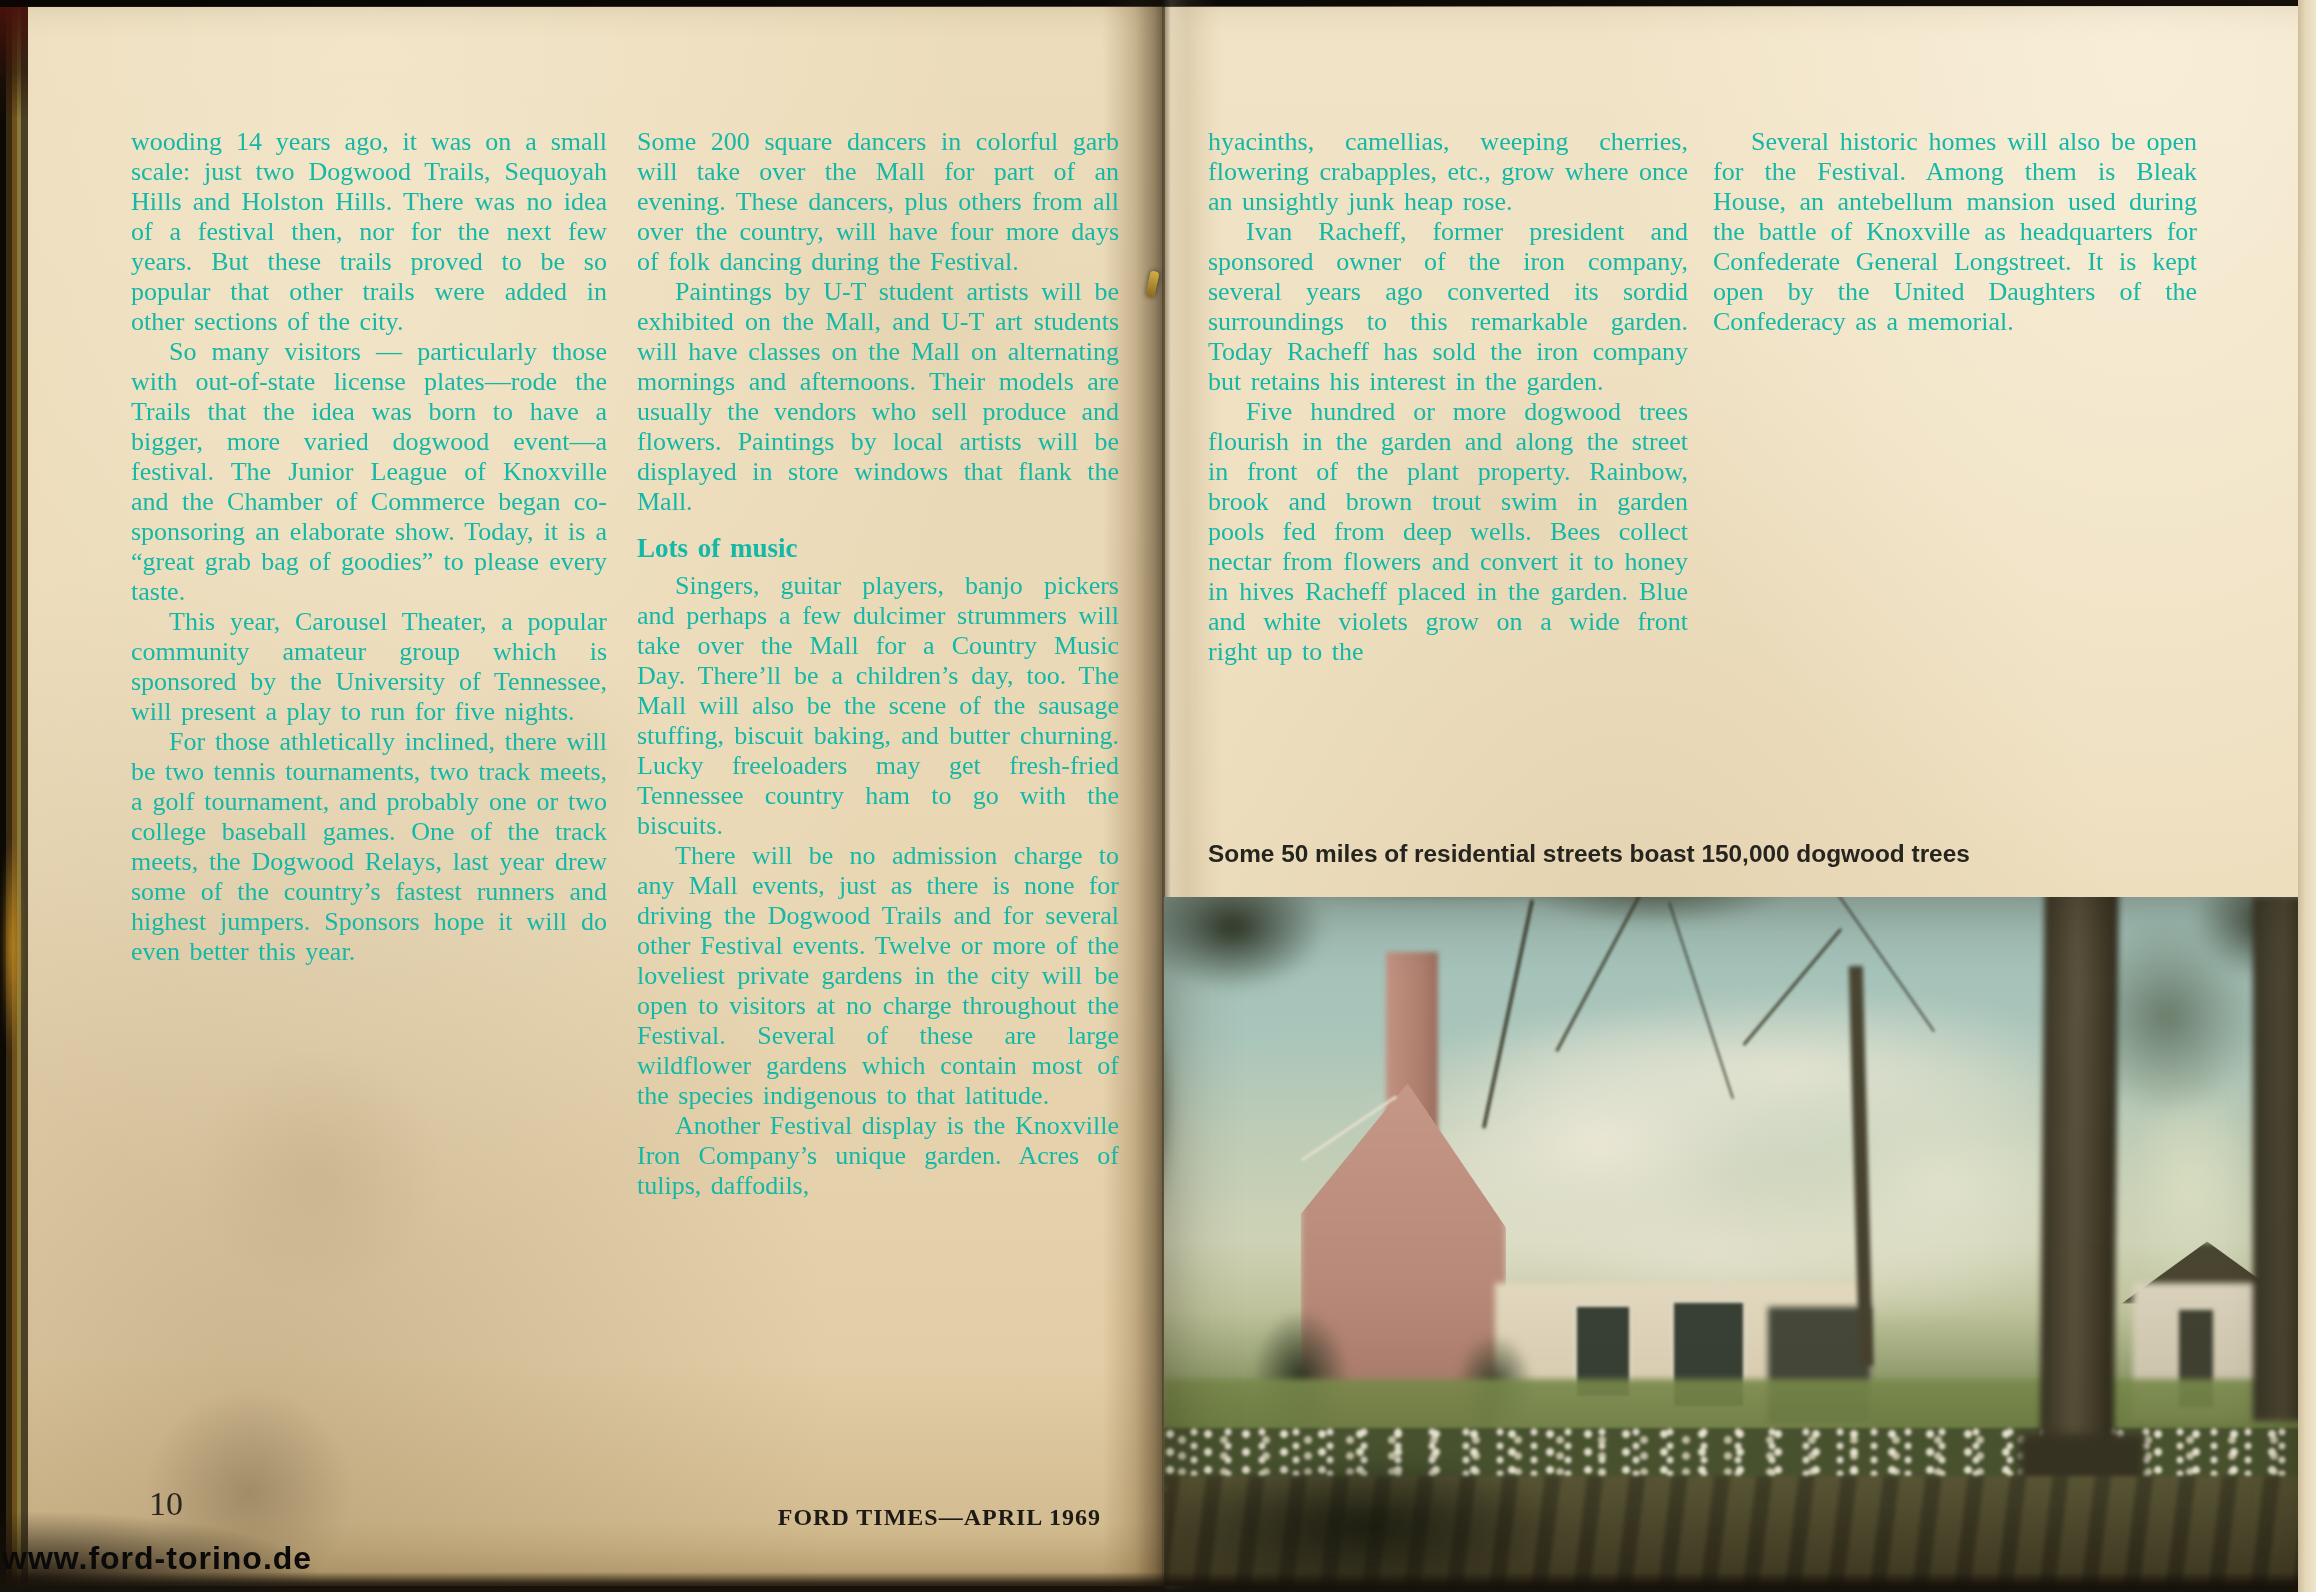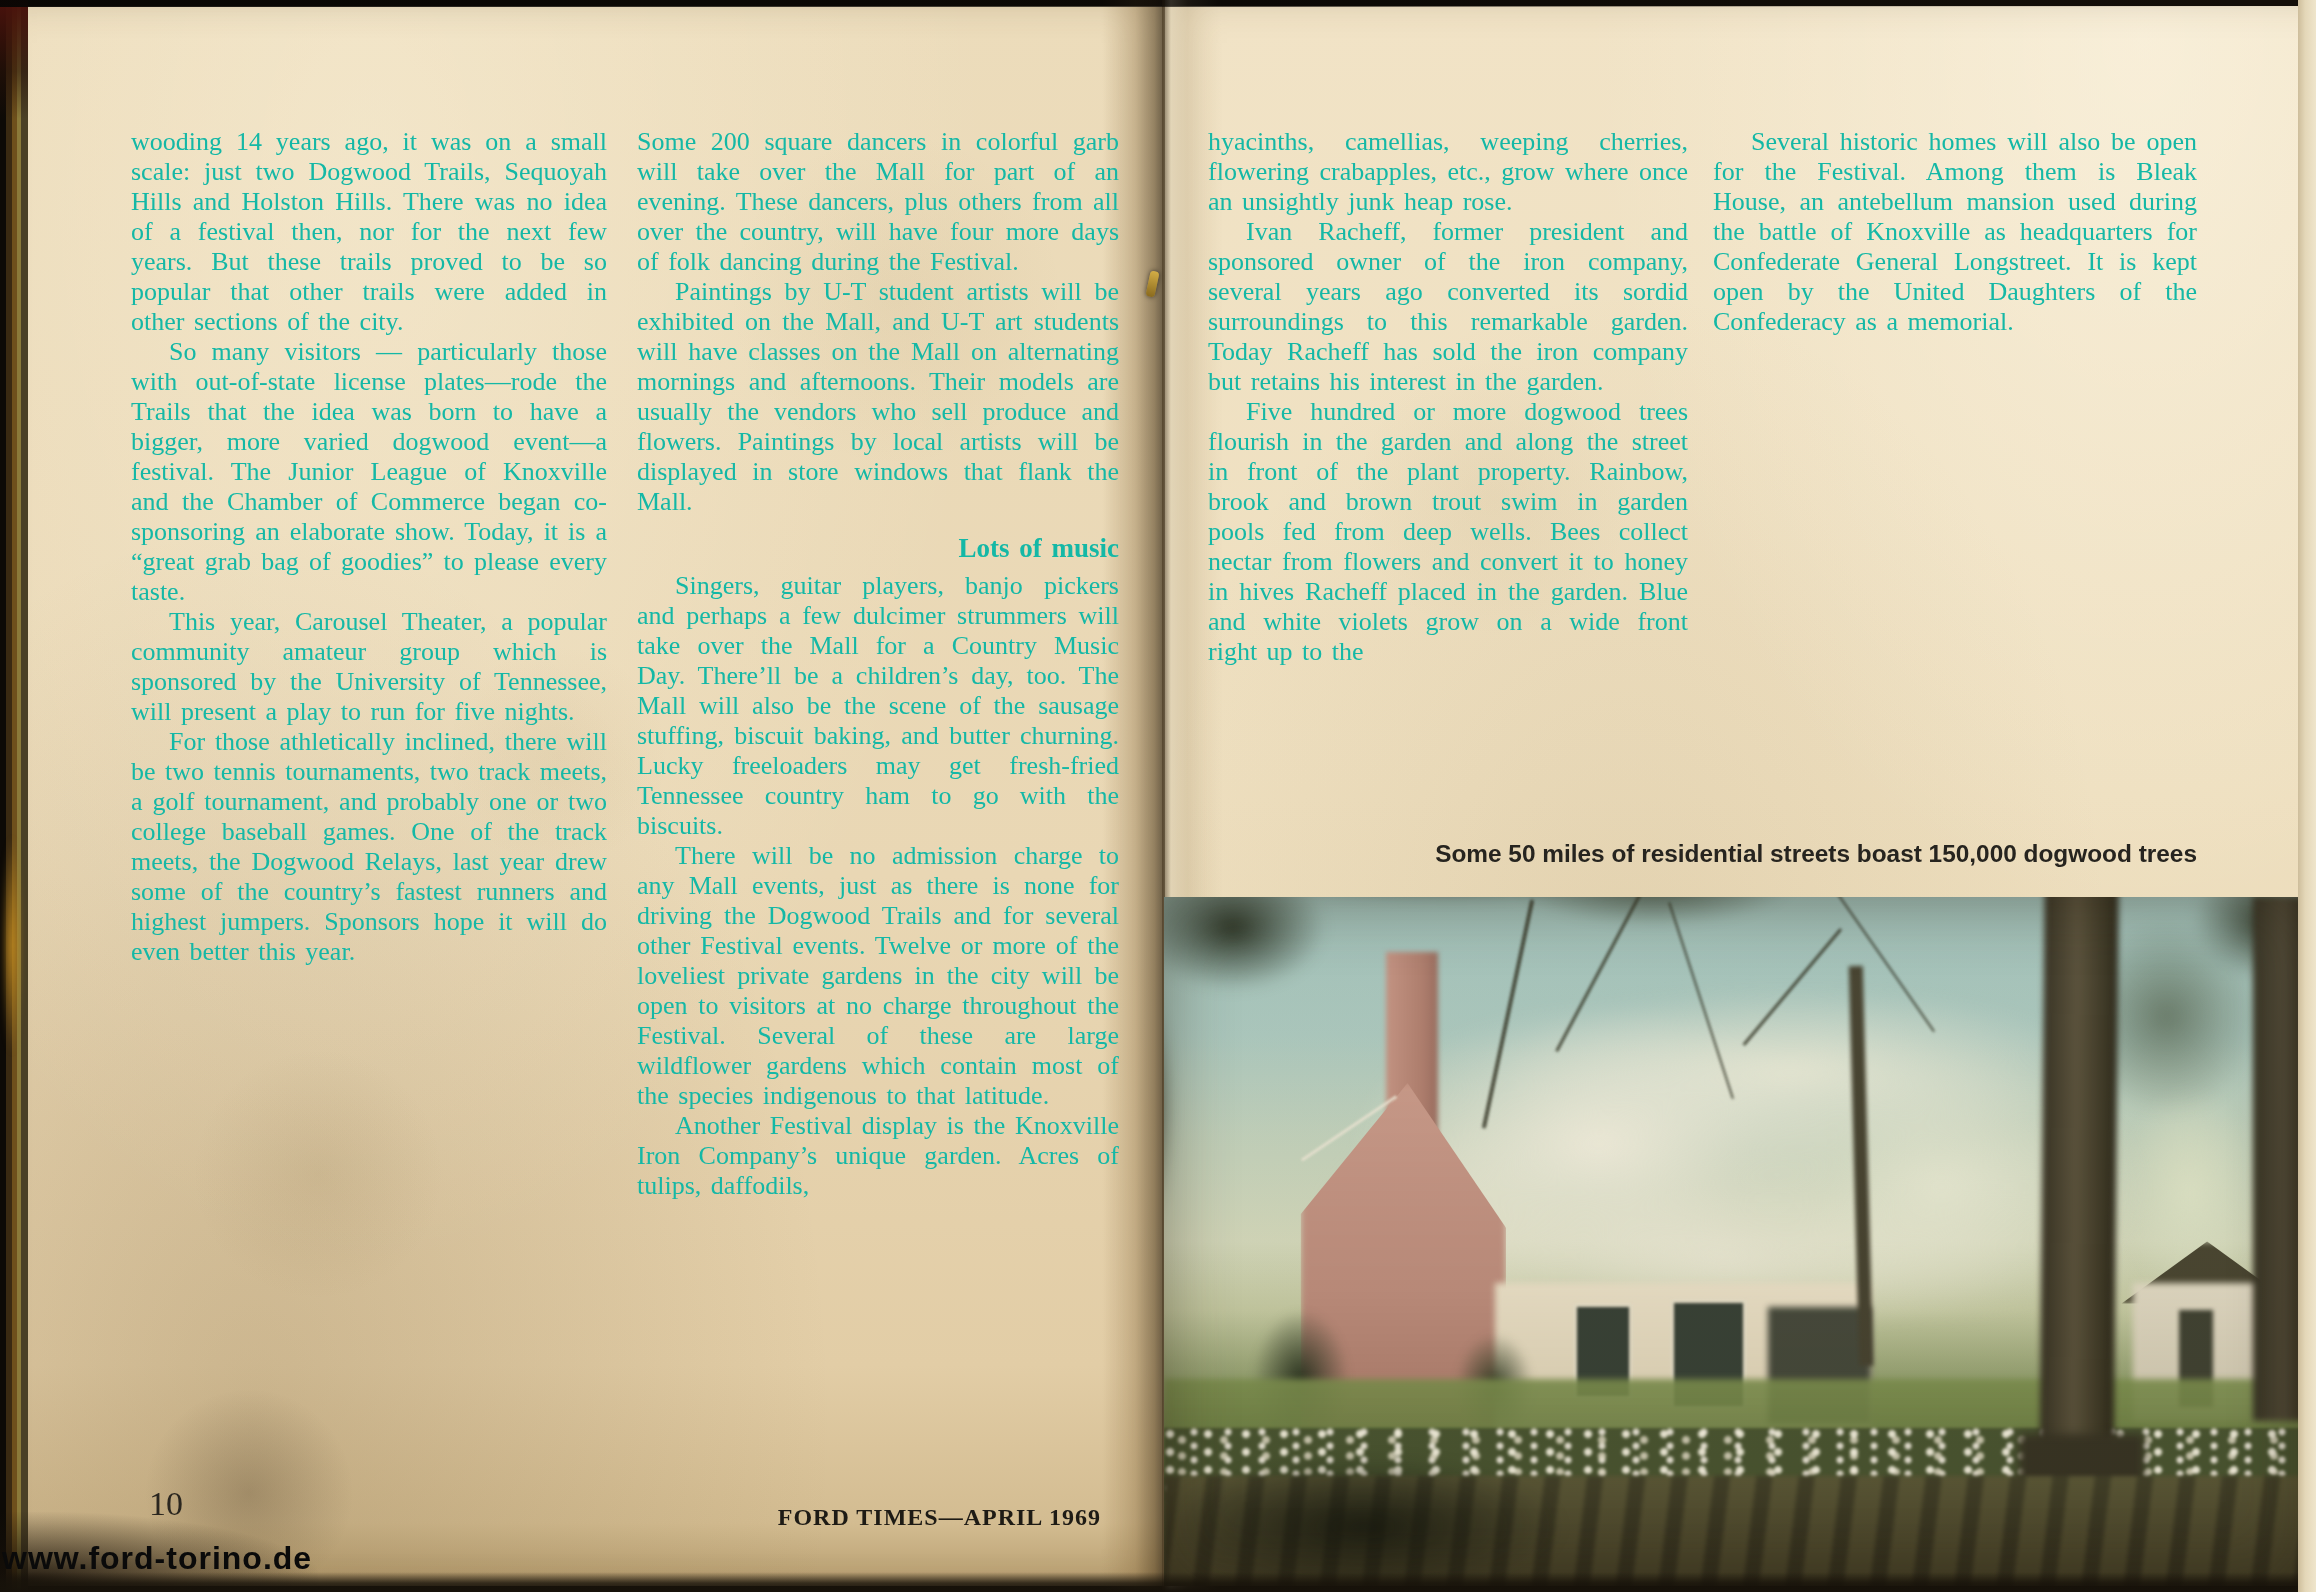--- a/index.html
+++ b/index.html
@@ -57,26 +57,26 @@
 
   
   .col{position:absolute;top:127px;color:#14b8a6;font-size:26px;line-height:30px;
     text-align:justify;word-spacing:3px;}
   .col1{left:131px;width:476px;}
   .col2{left:637px;width:482px;}
   .col3{left:1208px;width:480px;}
   .col4{left:1713px;width:484px;}
   .para{margin:0;}
   .para.indent{text-indent:38px;}
-  h3.para{font-size:27px;font-weight:bold;margin:16px 0 8px;text-indent:0;text-align:right;}
+  h3.para{font-size:27px;font-weight:bold;margin:16px 0 8px;text-indent:0;text-align:left;}
 
   .pageno{position:absolute;left:133px;top:1485px;font-size:34px;color:#2a261f;margin-left:16px;}
   .mag-footer{position:absolute;left:637px;width:464px;top:1504px;text-align:right;
     font-weight:bold;font-size:24px;letter-spacing:1px;color:#1e1b15;}
-  .caption{position:absolute;left:1208px;width:989px;top:840px;text-align:right;
+  .caption{position:absolute;left:1208px;width:989px;top:840px;text-align:left;
     font-family:"Liberation Sans", sans-serif;font-weight:bold;font-size:24.4px;color:#26241f;}
   .watermark{position:absolute;left:2px;top:1540px;font-family:"Liberation Sans", sans-serif;
     font-weight:bold;font-size:32px;letter-spacing:1px;color:#0a0a0a;z-index:9;}
 
   
   .photo{position:absolute;left:1164px;top:897px;width:1140px;height:689px;overflow:hidden;
     background:linear-gradient(180deg,#9ec2be 0%,#a9cac3 20%,#c2d4c0 35%,#d5dcc0 50%,
       #c4cba4 60%,#8f9e6e 70%,#6a7a49 78%,#535f38 86%,#40462b 94%,#353823 100%);}
   .ph{position:absolute;}
   .blossoms{left:8%;top:8%;width:86%;height:62%;filter:blur(9px);background:

